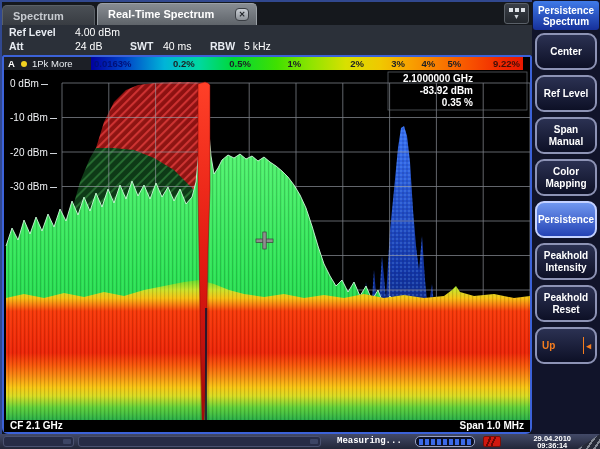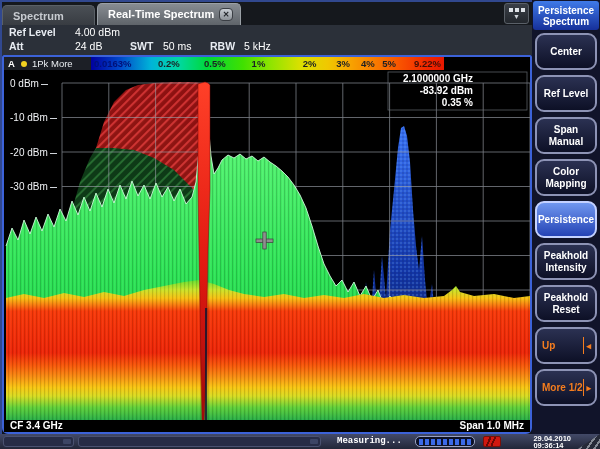--- a/index.html
+++ b/index.html
@@ -7,21 +7,21 @@
   body { font-family:"Liberation Sans", sans-serif; }
   .screen{
     position:relative; width:600px; height:449px; overflow:hidden;
     background:#10141f; box-shadow: inset 0 0 0 2px #31488f;
   }
   
   .tabbar{ position:absolute; left:2px; top:2px; width:530px; height:23px; background:#15181d; }
   .tab{ position:absolute; top:3px; height:20px; border-radius:5px 5px 0 0;
         font-size:11px; font-weight:bold; color:#c7cbd0; padding:4px 10px 0 10px; cursor:default; }
   .tab.inactive{ left:0; width:93px; background:linear-gradient(#4a4f55,#383c42); border:1px solid #5a6066; border-bottom:none;}
-  .tab.active{ left:95px; top:1px; height:22px; width:144px; color:#fff;
+  .tab.active{ left:95px; top:1px; height:22px; width:160px; color:#fff;
         background:linear-gradient(#878c92,#5f646a); border:1px solid #9aa0a6; border-bottom:none;}
   .tab-close{ position:absolute; right:7px; top:4px; width:14px; height:13px; border-radius:4px;
         background:linear-gradient(#c9ced4,#8d9298); border:1px solid #3a3e44; color:#23262b;
         font-size:8px; font-weight:bold; text-align:center; line-height:12px;}
   .winlist-btn{ position:absolute; right:3px; top:1px; width:25px; height:21px; border-radius:3px;
         background:linear-gradient(#3a3f47,#23272d); border:1px solid #5a6068; }
   .winlist-btn .sq{ position:absolute; top:4px; width:4px; height:4px; background:#dfe3e8;}
   .winlist-btn .sq.s1{left:4px}.winlist-btn .sq.s2{left:10px}.winlist-btn .sq.s3{left:16px}
   .winlist-btn .arr{ position:absolute; left:0; right:0; top:9px; text-align:center; color:#cfd4da; font-size:7px;}
   
@@ -30,21 +30,21 @@
   .hl{ font-weight:bold; color:#e8ecf2;}
   
   .diagram{ position:absolute; left:2px; top:55px; width:530px; height:379px;
             border:2px solid #3c62d8; border-radius:2px 2px 6px 6px; background:#000; }
   .scalerow{ position:absolute; left:0; top:0; width:526px; height:13px; background:#000;}
   .tracelab{ position:absolute; left:0; top:0; width:87px; height:13px; background:#1c1f26; color:#fff;
              font-size:9.5px; font-weight:bold; }
   .tracelab .w{ position:absolute; left:4px; top:1px;}
   .tracelab .dot{ position:absolute; left:17px; top:4px; width:6px; height:6px; border-radius:50%; background:#f0d020;}
   .tracelab .tr{ position:absolute; left:28px; top:1px; font-weight:normal; color:#e8ecf0;}
-  .scalebar{ position:absolute; left:87px; top:0; width:353px; height:13px;
+  .scalebar{ position:absolute; left:87px; top:0; width:432px; height:13px;
      background:linear-gradient(to right,#0000a0 0%,#0046c8 8%,#00b4d8 17%,#00d8a0 25%,#00d838 33%,#40e000 43%,#90e400 51%,#d8e000 59%,#f0c800 67%,#f8a000 74%,#f87800 81%,#f85000 88%,#f02800 95%,#e81800 100%);}
   .scalebar span{ position:absolute; top:1px; font-size:9.5px; font-weight:bold; color:#1c2024;}
   .sl0{ left:3px; color:#001078 !important;} .sl1{left:19%} .sl2{left:32%} .sl3{left:45.5%}
   .sl4{left:60%} .sl5{left:69.5%} .sl6{left:76.5%} .sl7{left:82.5%} .sl8{right:3px; color:#401008 !important;margin-left:38px;}
   .plot{ position:absolute; left:0; top:13px; width:472px; height:352px; background:#000;}
   .ylab{ position:absolute; left:6px; color:#f0f2f5; font-size:10px; white-space:nowrap; z-index:5;}
   .ylab i{ display:inline-block; width:7px; height:1px; background:#cfd3d8; vertical-align:middle; margin-left:2px;}
   .y0{top:8px}.y1{top:42px}.y2{top:77px}.y3{top:111px}
   .mkr{ position:absolute; right:3px; z-index:5; color:#fff; font-size:10px; font-weight:bold; text-align:right; white-space:nowrap;}
   .m0{top:3px}.m1{top:15px}.m2{top:27px}
@@ -72,21 +72,21 @@
   .sfield{ position:absolute; top:2px; height:11px; border-radius:3px; background:#272c46; border:1px solid #4a5170;}
   .f1{ left:3px; width:71px;} .f2{ left:78px; width:243px;}
   .sfield .fic{ position:absolute; right:2px; top:2px; width:8px; height:5px; background:#3d4565; border-radius:1px;}
   .measuring{ position:absolute; left:337px; top:2px; color:#fff; font-size:9px; font-weight:bold;font-family:Liberation Mono, monospace;}
   .progress{ position:absolute; left:415px; top:2px; width:60px; height:11px; border-radius:5px;
      background:#0d1126; border:1px solid #9aa2c4; display:flex; align-items:center; padding:0 3px; gap:1.5px;}
   .progress i{ width:5px; height:6px; background:#3b6ae8; display:block;}
   .erricon{ position:absolute; left:483px; top:2px; width:18px; height:11px; border-radius:2px; background:#d01810;
      background-image:linear-gradient(115deg, transparent 28%, #6a0a05 28%, #6a0a05 38%, transparent 38%, transparent 52%, #6a0a05 52%, #6a0a05 62%, transparent 62%);
      border:1px solid #7a100a;}
-  .datetime{ position:absolute; right:29px; top:1px; text-align:left; color:#fff; font-size:7.5px;
+  .datetime{ position:absolute; right:29px; top:1px; text-align:center; color:#fff; font-size:7.5px;
      font-weight:bold; line-height:7px;}
   .stripes{ position:absolute; right:0; top:0; width:26px; height:15px;
      background:repeating-linear-gradient(125deg,#848a94 0 2px,#262a38 2px 6px);
      clip-path:polygon(100% 0, 100% 100%, 15% 100%);}
 </style>
 </head>
 <body>
 
 <div class="screen">
 
@@ -103,21 +103,21 @@
       <span class="arr">▼</span>
     </div>
   </div>
 
   <div class="hdr">
     <span class="hl" style="left:7px;top:1px">Ref Level</span>
     <span style="left:73px;top:1px">4.00 dBm</span>
     <span class="hl" style="left:7px;top:15px">Att</span>
     <span style="left:73px;top:15px">24 dB</span>
     <span class="hl" style="left:128px;top:15px">SWT</span>
-    <span style="left:161px;top:15px">50 ms</span>
+    <span style="left:161px;top:15px">40 ms</span>
     <span class="hl" style="left:208px;top:15px">RBW</span>
     <span style="left:242px;top:15px">5 kHz</span>
   </div>
 
   <div class="diagram">
 
     <div class="scalerow">
       <div class="tracelab">
         <span class="w">A</span>
         <span class="dot"></span>
@@ -239,45 +239,41 @@
         <rect x="384" y="2" width="139" height="38" fill="none" stroke="#6d747c" stroke-width="0.8" opacity="0.8"></rect>
 
         <g>
           <rect x="252" y="169" width="17" height="3.4" fill="#8e8e8e" stroke="#3c3c3c" stroke-width="0.7"></rect>
           <rect x="258.8" y="162" width="3.4" height="17" fill="#8e8e8e" stroke="#3c3c3c" stroke-width="0.7"></rect>
         </g>
       </svg>
     </div>
 
     <div class="cfrow">
-      <span class="cf">CF 3.4 GHz</span>
+      <span class="cf">CF 2.1 GHz</span>
       <span class="span">Span 1.0 MHz</span>
     </div>
   </div>
 
   <div class="sidebar">
     <div class="sb-title">
       <span>Persistence</span>
         <span>Spectrum</span>
     </div>
     <div class="sb-btn b0">Center</div>
     <div class="sb-btn b1">Ref Level</div>
     <div class="sb-btn b3">Color Mapping</div>
     <div class="sb-btn b2">Span Manual</div>
     <div class="sb-btn b4 active">Persistence</div>
     <div class="sb-btn b6">Peakhold Reset</div>
     <div class="sb-btn b5">Peakhold Intensity</div>
     <div class="sb-btn b7 orange">
       <span>Up</span>
       <span class="sb-arrow">◂</span>
     </div>
-    <div class="sb-btn b8 orange">
-      <span style="text-align:left">More 1/2</span>
-      <span class="sb-arrow">▸</span>
-    </div>
   </div>
 
   <div class="statusbar">
     <div class="sfield f1">
         <span class="fic"></span>
       </div>
     <div class="sfield f2">
         <span class="fic"></span>
       </div>
     <span class="measuring">Measuring...</span>

